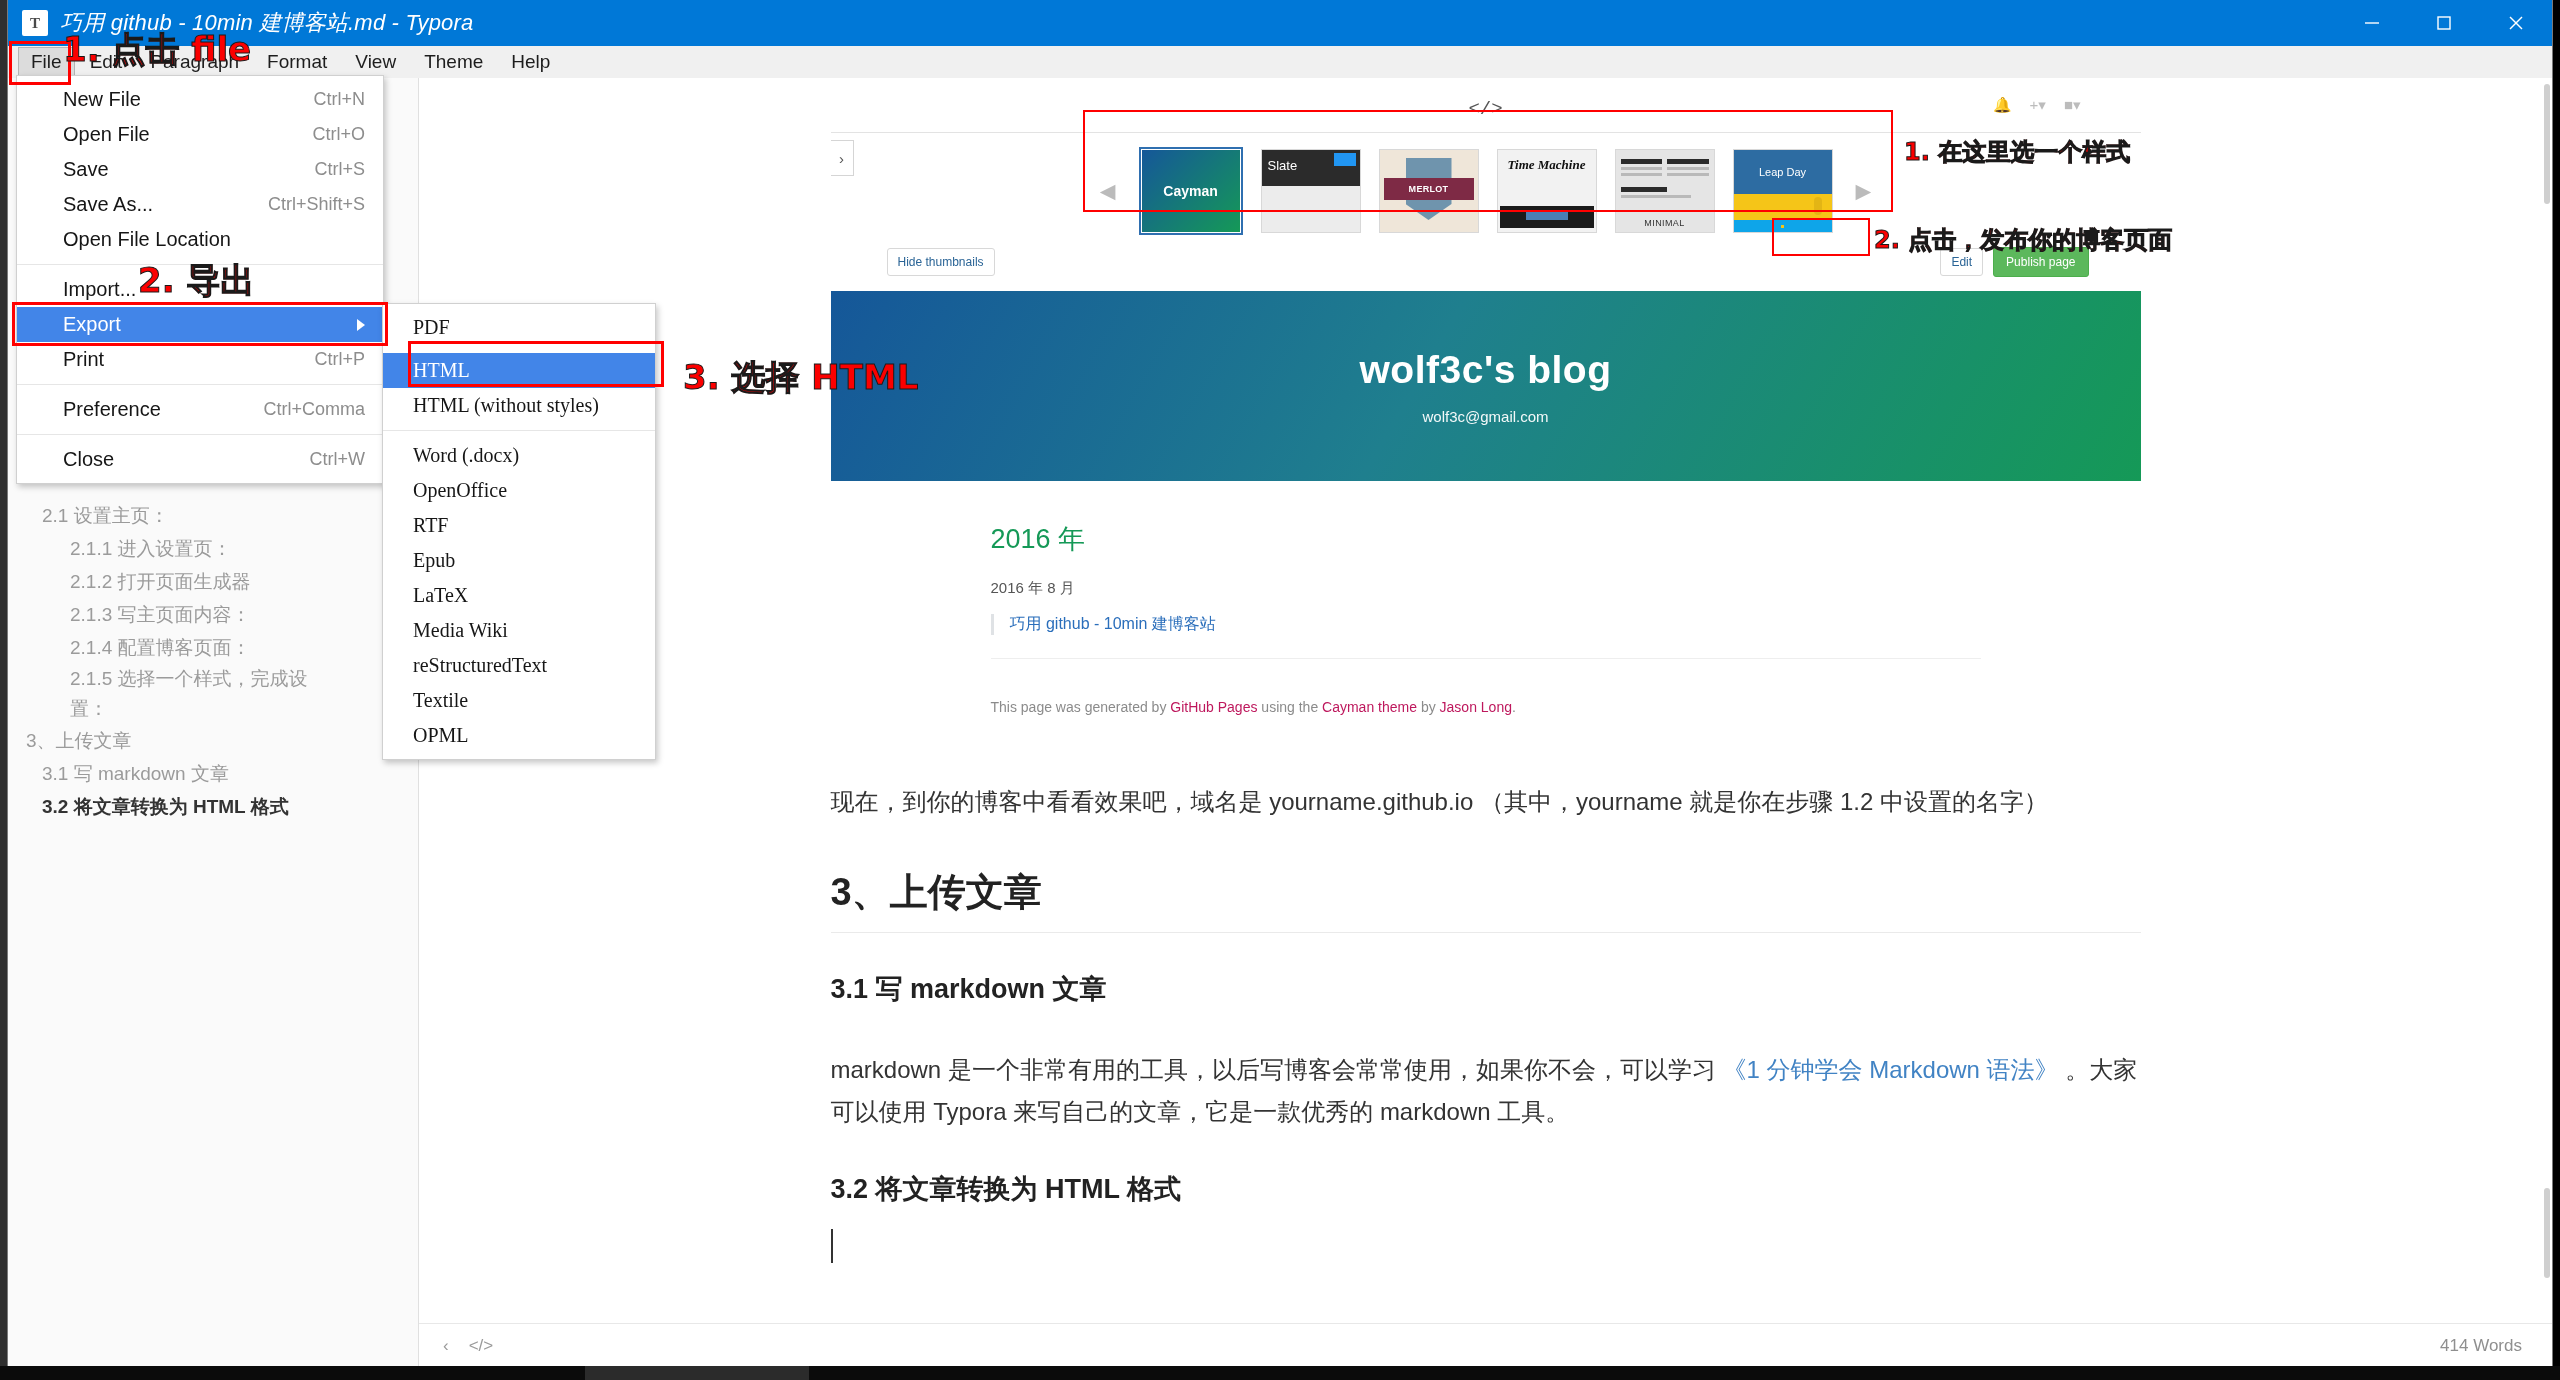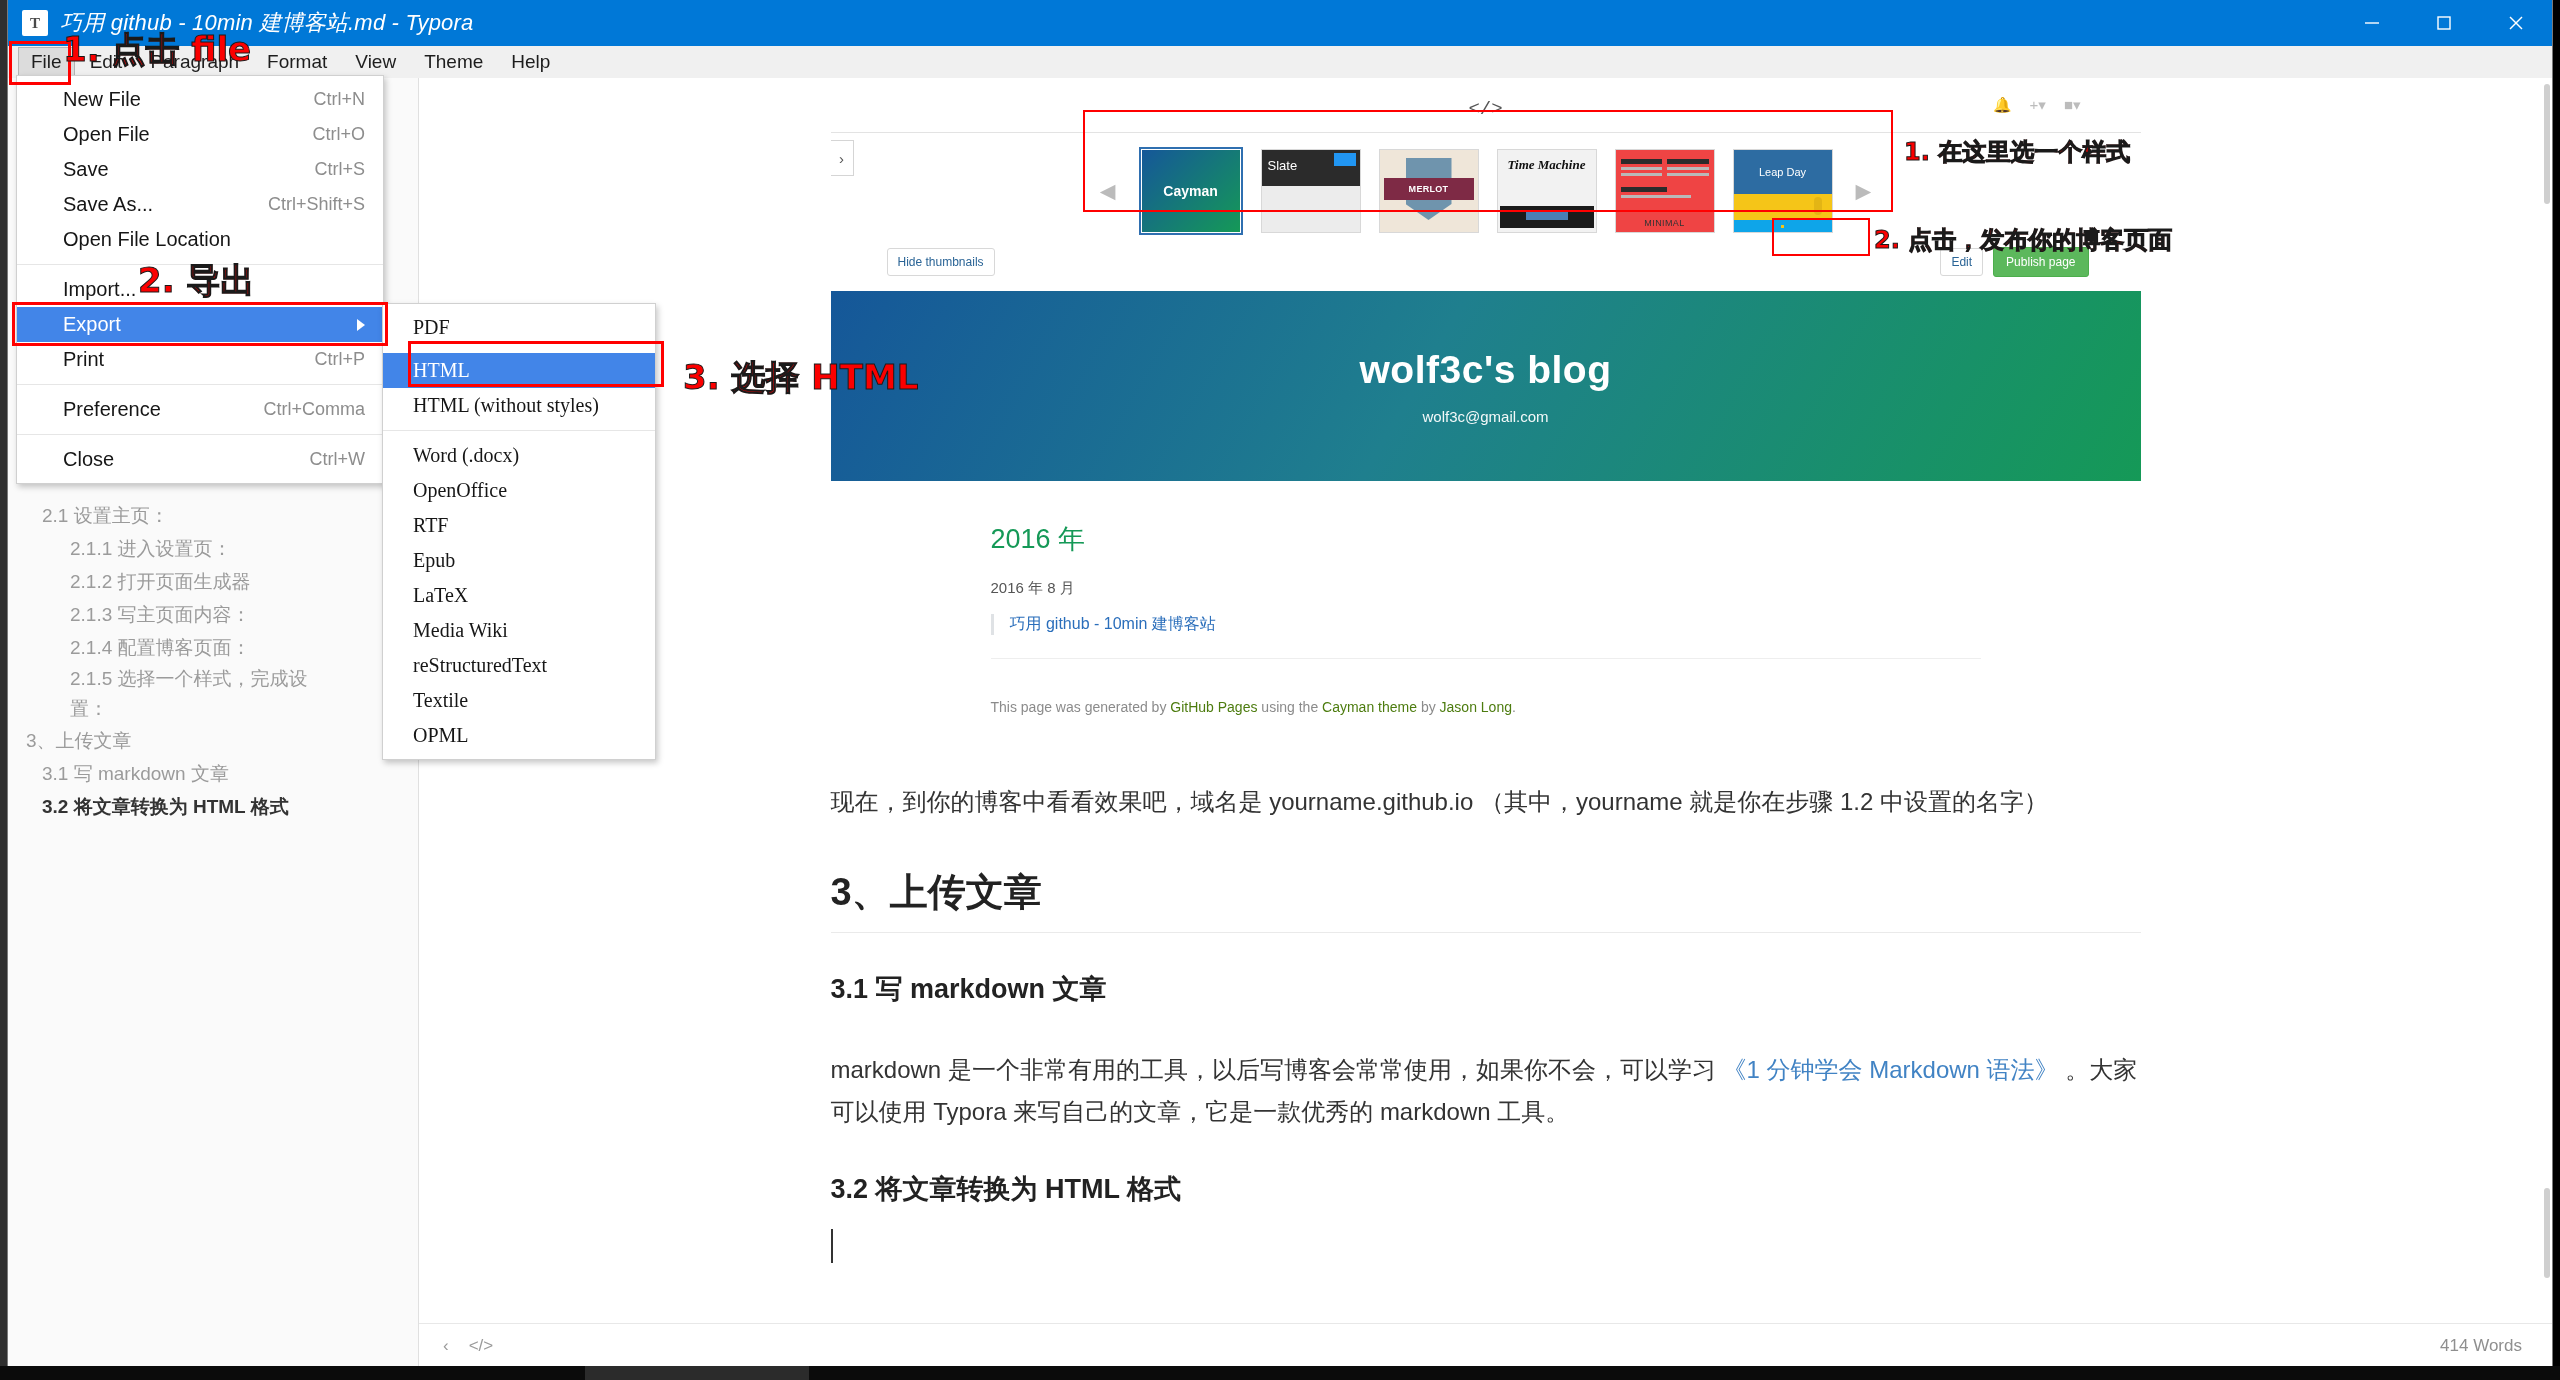--- a/index.html
+++ b/index.html
@@ -116,21 +116,21 @@
   }
   .th-tm{width:100%;height:100%;background:#f2f2f2;position:relative;}
   .th-tm .tt{
     position:absolute;top:7px;left:0;right:0;text-align:center;
     font-family:"Liberation Serif",serif;font-weight:bold;font-style:italic;font-size:13px;line-height:15px;color:#111;
   }
   .th-tm .base{position:absolute;left:2px;right:2px;bottom:4px;height:22px;background:#1b1b1b;}
   .th-tm .base b{
     display:block;margin:5px auto 0;width:42px;height:9px;background:#4a7fb5;
   }
-  .th-min{width:100%;height:100%;background:#ef4444;position:relative;padding:6px 5px;box-sizing:border-box;}
+  .th-min{width:100%;height:100%;background:#e5e5e5;position:relative;padding:6px 5px;box-sizing:border-box;}
   .th-min .r{height:3px;background:#b9b9b9;margin:3px 0;}
   .th-min .r.dk{background:#2b2b2b;height:5px;}
   .th-min .cols{display:flex;gap:5px;}
   .th-min .cols>div{flex:1;}
   .th-min .cap{
     position:absolute;left:0;right:0;bottom:4px;text-align:center;font-size:9px;color:#333;letter-spacing:.4px;
   }
   .th-leap{width:100%;height:100%;background:#0ea5e9;position:relative;}
   .th-leap .top{height:44px;background:#2d6ca2;color:#fff;display:flex;align-items:center;justify-content:center;font-size:11px;}
   .th-leap .yel{height:26px;background:#f5c518;position:relative;}
@@ -153,21 +153,21 @@
   .banner h1{margin:0;font-size:39px;font-weight:bold;letter-spacing:.5px;}
   .banner p{margin:16px 0 0;font-size:15px;opacity:.95;}
   .shot-body{padding:40px 0 18px 160px;}
   .shot-body .year{color:#159957;font-size:27px;margin:0 0 22px;font-weight:normal;}
   .shot-body .mon{color:#555;font-size:15px;margin:0 0 16px;}
   .shot-body .post{
     border-left:3px solid #dfe2e5;padding-left:16px;color:#2a6ebb;font-size:16px;margin:0 0 23px;
   }
   .shot-body hr{border:none;border-top:1px solid #eee;margin:18px 160px 22px 0;}
   .shot-foot{color:#8b8b8b;font-size:14px;padding-left:160px;padding-bottom:24px;}
-  .shot-foot a{color:#4d7c0f;text-decoration:none;}
+  .shot-foot a{color:#be185d;text-decoration:none;}
   
   .para{
     font-size:24px;line-height:42px;color:#333;margin:42px 0 0;
   }
   h2.h{
     font-size:38px;font-weight:bold;color:#222;margin:44px 0 0;padding-bottom:14px;
     border-bottom:1px solid #eaeaea;
   }
   h3.h{font-size:27px;font-weight:bold;color:#222;margin:38px 0 0;}
   .link{color:#4183c4;}

